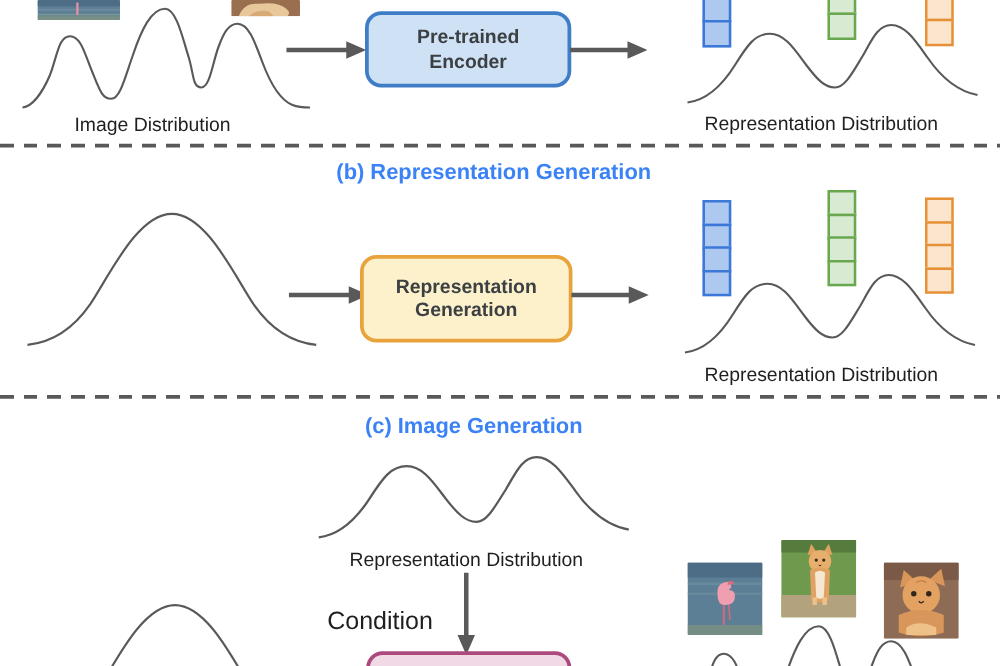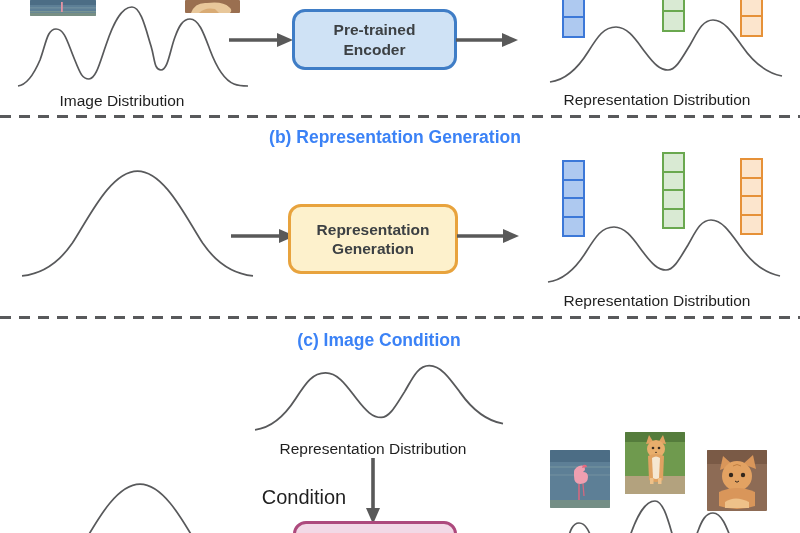--- a/index.html
+++ b/index.html
@@ -144,21 +144,21 @@
   </div>
 
   <svg class="curve" style="left:548px;top:200px;width:232px;height:85px" viewBox="0 0 232 85" preserveAspectRatio="none">
     <path d="M0,82 C16,80 28,68 38,52 C48,36 54,27 66,27 C78,27 86,40 95,52 C104,64 110,70 118,70
              C126,70 132,58 140,45 C147,33 152,20 163,20 C174,20 182,32 192,46 C203,62 216,73 232,76"></path>
   </svg>
   <div class="lbl" style="left:529px;top:292px;width:256px">Representation Distribution</div>
 
   <div class="dashed" style="top:316px"></div>
 
-  <div class="heading" style="left:0;top:330px;width:758px">(c) Image Condition</div>
+  <div class="heading" style="left:0;top:330px;width:758px">(c) Image Generation</div>
 
   <svg class="curve" style="left:255px;top:345px;width:248px;height:88px" viewBox="0 0 232 85" preserveAspectRatio="none">
     <path d="M0,82 C16,80 28,68 38,52 C48,36 54,27 66,27 C78,27 86,40 95,52 C104,64 110,70 118,70
              C126,70 132,58 140,45 C147,33 152,20 163,20 C174,20 182,32 192,46 C203,62 216,73 232,76"></path>
   </svg>
   <div class="lbl" style="left:245px;top:440px;width:256px">Representation Distribution</div>
 
   <div class="lbl" style="left:204px;top:486px;width:200px;font-size:20px">Condition</div>
   <svg class="abs" style="left:364px;top:458px;width:18px;height:66px" viewBox="0 0 18 66">
     <line x1="9" y1="0" x2="9" y2="51" stroke="#595959" stroke-width="3.6"></line>

